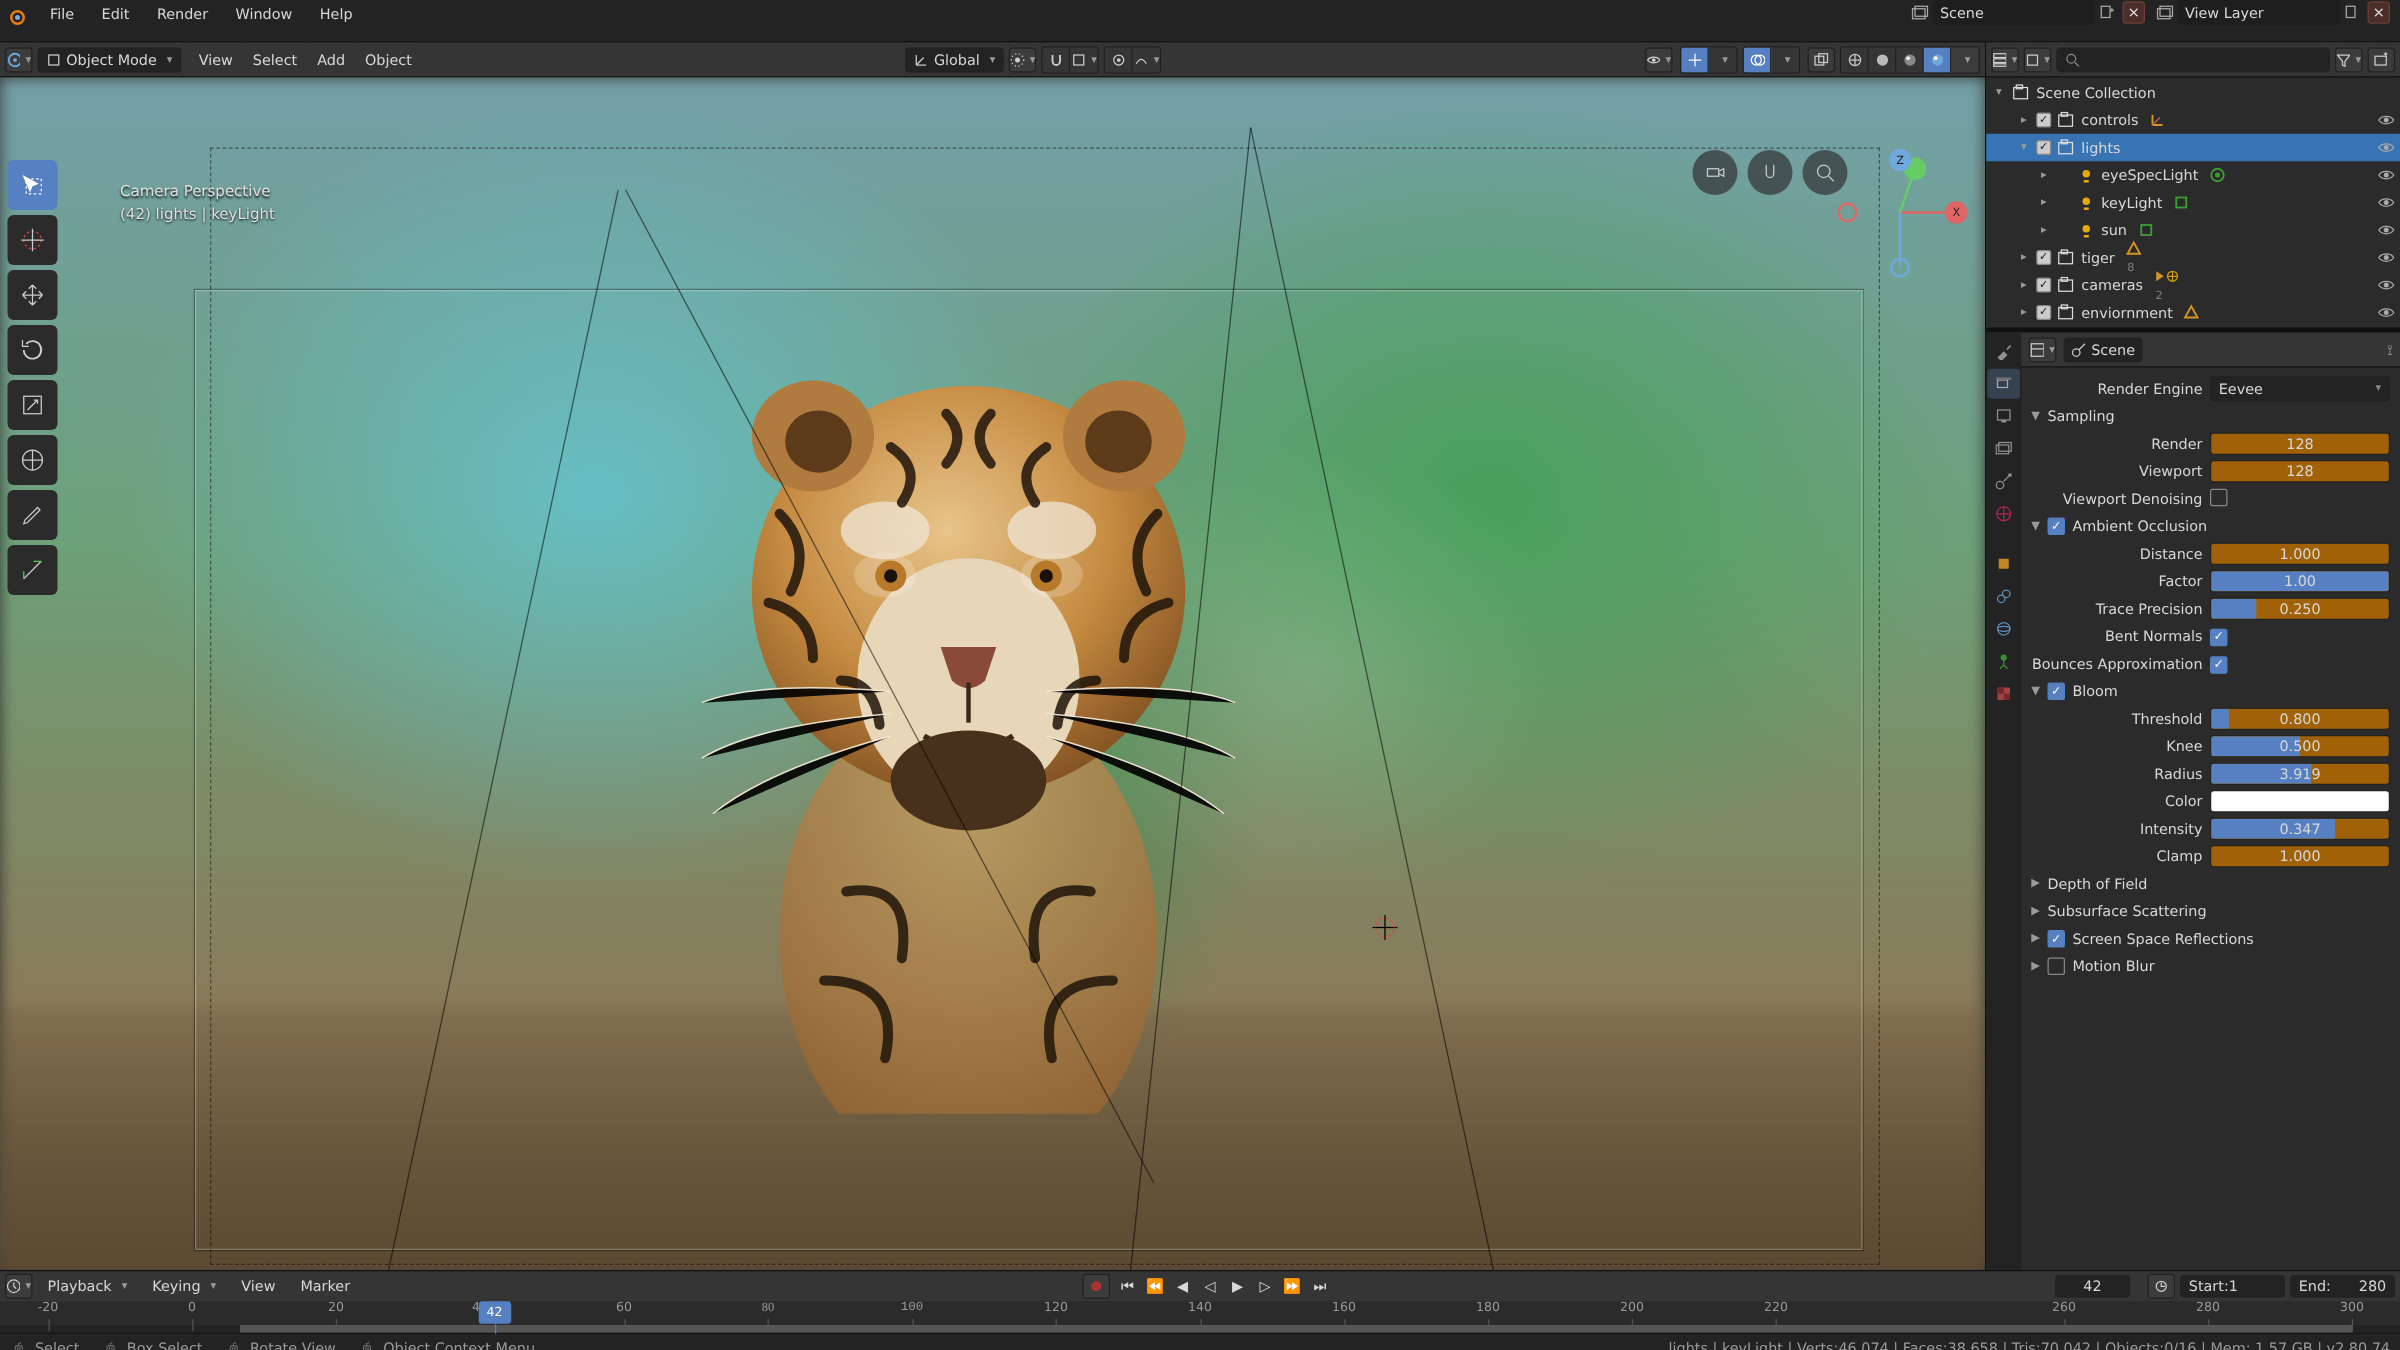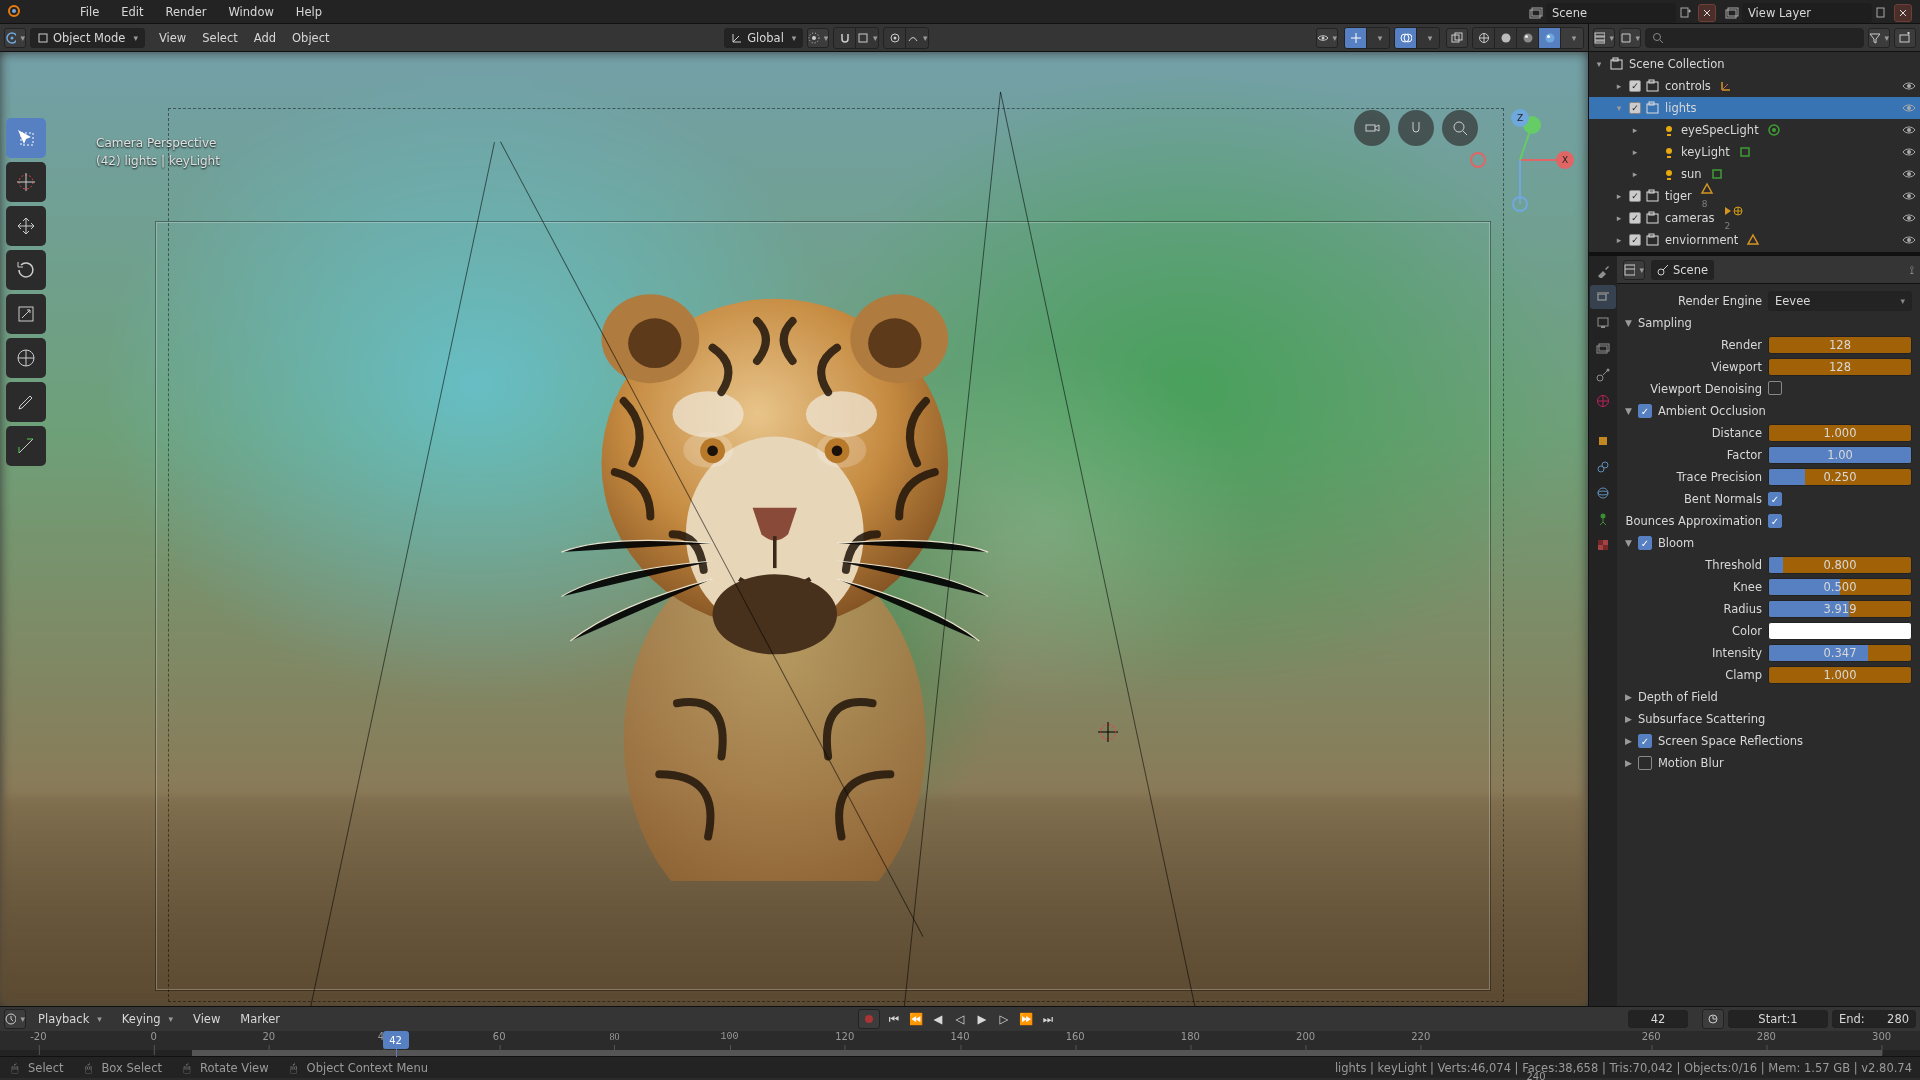--- a/index.html
+++ b/index.html
@@ -20,21 +20,21 @@
   }
   * { box-sizing: border-box; }
   body {
     margin:0; font-family: "Segoe UI", "DejaVu Sans", Arial, sans-serif;
     font-size: 11.5px; background: var(--bg-dark); color: var(--fg);
     width:1920px; height:1080px; overflow:hidden; user-select:none;
   }
   svg { display:block; }
 
   
-  .topbar { display:flex; height:24px; background:var(--bg-darker); align-items:flex-end; border-bottom:1px solid #111;gap:40px; }
+  .topbar { display:flex; height:34px; background:var(--bg-darker); align-items:flex-start; border-bottom:1px solid #111; }
   .topbar .logo { width:26px; height:26px; display:flex; align-items:center; justify-content:center; color:#7da7d9; }
   .menu-items { display:flex; gap:2px; margin-left:4px; }
   .menu-item { padding:4px 10px; cursor:default; }
   .workspaces { display:flex; margin-left:40px; height:100%; align-items:flex-end; }
   .ws-tab { padding:4px 12px; color:var(--fg-dim); border-radius:4px 4px 0 0; background:var(--bg-darker); cursor:default; position:relative; }
   .ws-tab.active { background:var(--bg-med); color:var(--fg); }
   .ws-add { padding:4px 8px; color:var(--fg-dim); }
   .topbar-right { margin-left:auto; display:flex; align-items:center; gap:6px; padding-right:8px; }
   .scene-box, .layer-box { display:flex; align-items:center; background:var(--bg-darker); height:20px; }
   .scene-box .field, .layer-box .field { background:#1e1e1e; width:130px; padding:0 6px; height:20px; display:flex; align-items:center; border-radius:4px; }
@@ -994,21 +994,21 @@
     <div class="frame-box" style="width:60px">
         <span>42</span>
       </div>
     <span style="width:6px"></span>
     <span class="icon-sq boxed">
         <svg width="12" height="12">
           <circle cx="6" cy="6" r="4" fill="none" stroke="#ccc"></circle>
           <path d="M6 3v3h3" stroke="#ccc" fill="none"></path>
         </svg>
       </span>
-    <div class="frame-box" style="width:100px;justify-content:center;padding:0 6px">
+    <div class="frame-box" style="width:84px;justify-content:flex-start;padding:0 6px">
         <span>Start:</span>
         <span>1</span>
       </div>
     <div class="frame-box" style="width:84px;justify-content:space-between;padding:0 6px">
         <span>End:</span>
         <span>280</span>
       </div>
   </div>
   <div class="tl-ruler" id="ruler">
     <div class="range-strip">

